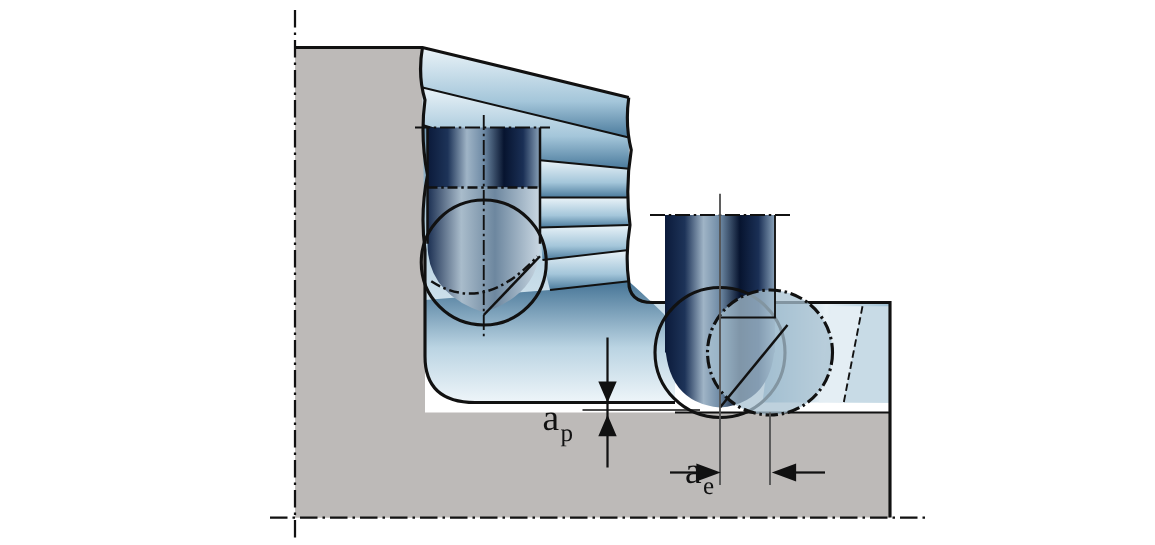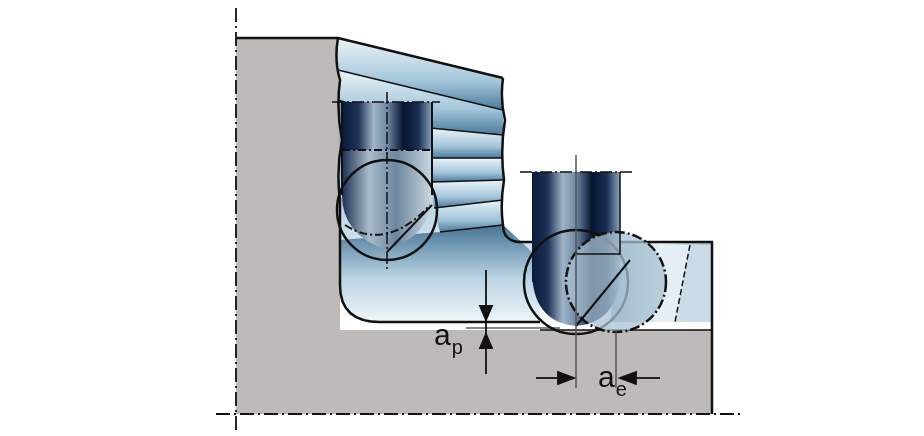--- a/index.html
+++ b/index.html
@@ -1,18 +1,18 @@
 <!DOCTYPE html>
 <html><head>
 <meta charset="utf-8">
 <style>
   html, body { margin:0; padding:0; background:#ffffff; }
   body { width:924px; height:436px; overflow:hidden; position:relative; font-family:"Liberation Sans", sans-serif; }
   #canvas { position:absolute; left:0; top:0; width:924px; height:436px; }
-  .label { position:absolute; font-family:Liberation Sans, sans-serif; color:#111;text-align:right; }
+  .label { position:absolute; font-family:Liberation Serif, serif; color:#111;text-align:right; }
   .label .main { font-size:30px; }
   .label .sub { font-size:20px; position:relative; top:9px; margin-left:1px; }
 </style>
 </head>
 <body>
 
 <svg id="canvas" viewBox="0 0 924 436" xmlns="http://www.w3.org/2000/svg">
   <defs>
     <linearGradient id="cutGrad" x1="0" y1="0" x2="1" y2="0">
       <stop offset="0" stop-color="#eaf2f7"></stop>
@@ -129,15 +129,15 @@
     <path d="M536,378 L560,378" fill="none"></path>
     <path d="M558,372 L558,384 L574,378 Z"></path>
     <path d="M636,378 L660,378" fill="none"></path>
     <path d="M636,372 L636,384 L620,378 Z"></path>
   </g>
 </svg>
 
 <div class="label" style="left:434px; top:318px;">
   <span class="main">a</span><span class="sub">p</span>
 </div>
-<div class="label" style="left:598px; top:360px;">
+<div class="label" style="left:548px; top:360px;">
   <span class="main">a</span><span class="sub">e</span>
 </div>
 
 </body></html>

